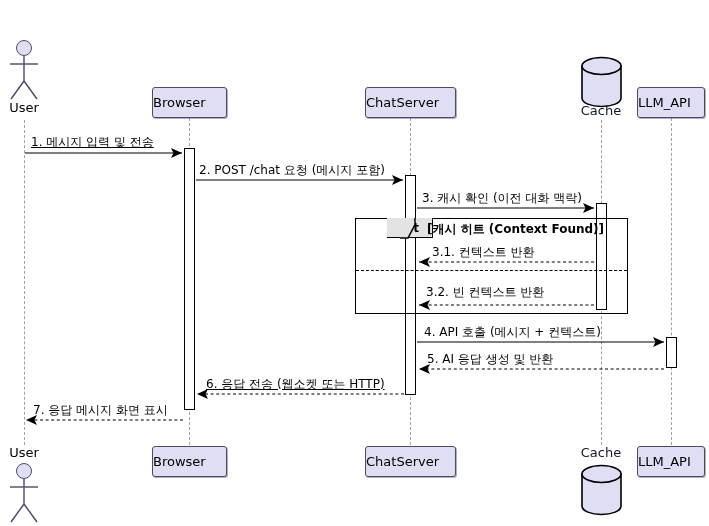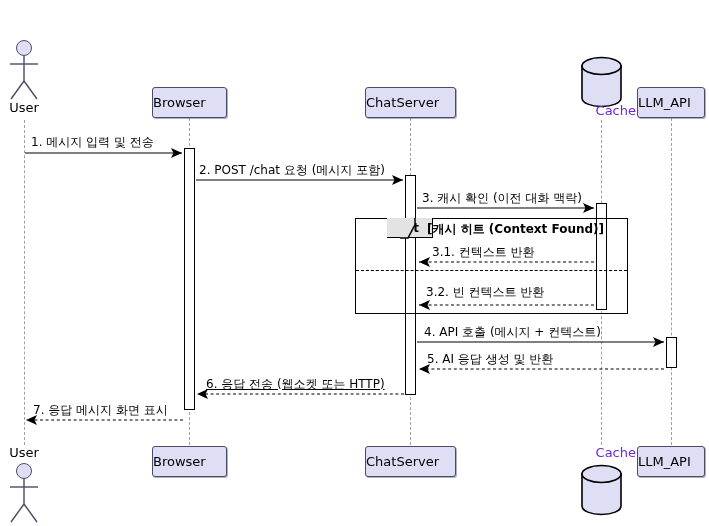--- a/index.html
+++ b/index.html
@@ -68,22 +68,22 @@
     text-align: center;
     white-space: nowrap;
   }
   
   .db-svg {
     position: absolute;
   }
   .db-label {
     position: absolute;
     font-size: 13px;
-    color: #6d28d9;
-    text-align: right;
+    color: #0f172a;
+    text-align: center;
     white-space: nowrap;
   }
   
   .activation {
     position: absolute;
     width: 11px;
     background: #ffffff;
     border: 1px solid #000000;
     box-sizing: border-box;
   }
@@ -241,21 +241,21 @@
 
     <line x1="417" y1="342" x2="664" y2="342" stroke="#000000" stroke-width="1.2" marker-end="url(#ah)"></line>
 
     <line x1="664" y1="369" x2="419" y2="369" stroke="#000000" stroke-width="1.2" stroke-dasharray="3,2.6" marker-end="url(#ahl)"></line>
 
     <line x1="404" y1="394" x2="197" y2="394" stroke="#000000" stroke-width="1.2" stroke-dasharray="3,2.6" marker-end="url(#ahl)"></line>
 
     <line x1="183" y1="420" x2="26" y2="420" stroke="#000000" stroke-width="1.2" stroke-dasharray="3,2.6" marker-end="url(#ahl)"></line>
   </svg>
 
-  <div class="msg-label" style="left:31px; top:134px;">1. 메시지 입력 및 전송</div>
+  <div class="msg-label" style="left:31px; top:134px;text-decoration:underline;">1. 메시지 입력 및 전송</div>
   <div class="msg-label" style="left:199px; top:162px;">2. POST /chat 요청 (메시지 포함)</div>
   <div class="msg-label" style="left:422px; top:190px;">3. 캐시 확인 (이전 대화 맥락)</div>
   <div class="msg-label" style="left:432px; top:244px;">3.1. 컨텍스트 반환</div>
   <div class="msg-label" style="left:426px; top:284px;">3.2. 빈 컨텍스트 반환</div>
   <div class="msg-label" style="left:424px; top:324px;">4. API 호출 (메시지 + 컨텍스트)</div>
   <div class="msg-label" style="left:427px; top:351px;">5. AI 응답 생성 및 반환</div>
   <div class="msg-label" style="left:206px; top:376px;text-decoration:underline;">6. 응답 전송 (웹소켓 또는 HTTP)</div>
   <div class="msg-label" style="left:33px; top:402px;text-align:center;">7. 응답 메시지 화면 표시</div>
 
 </div>

